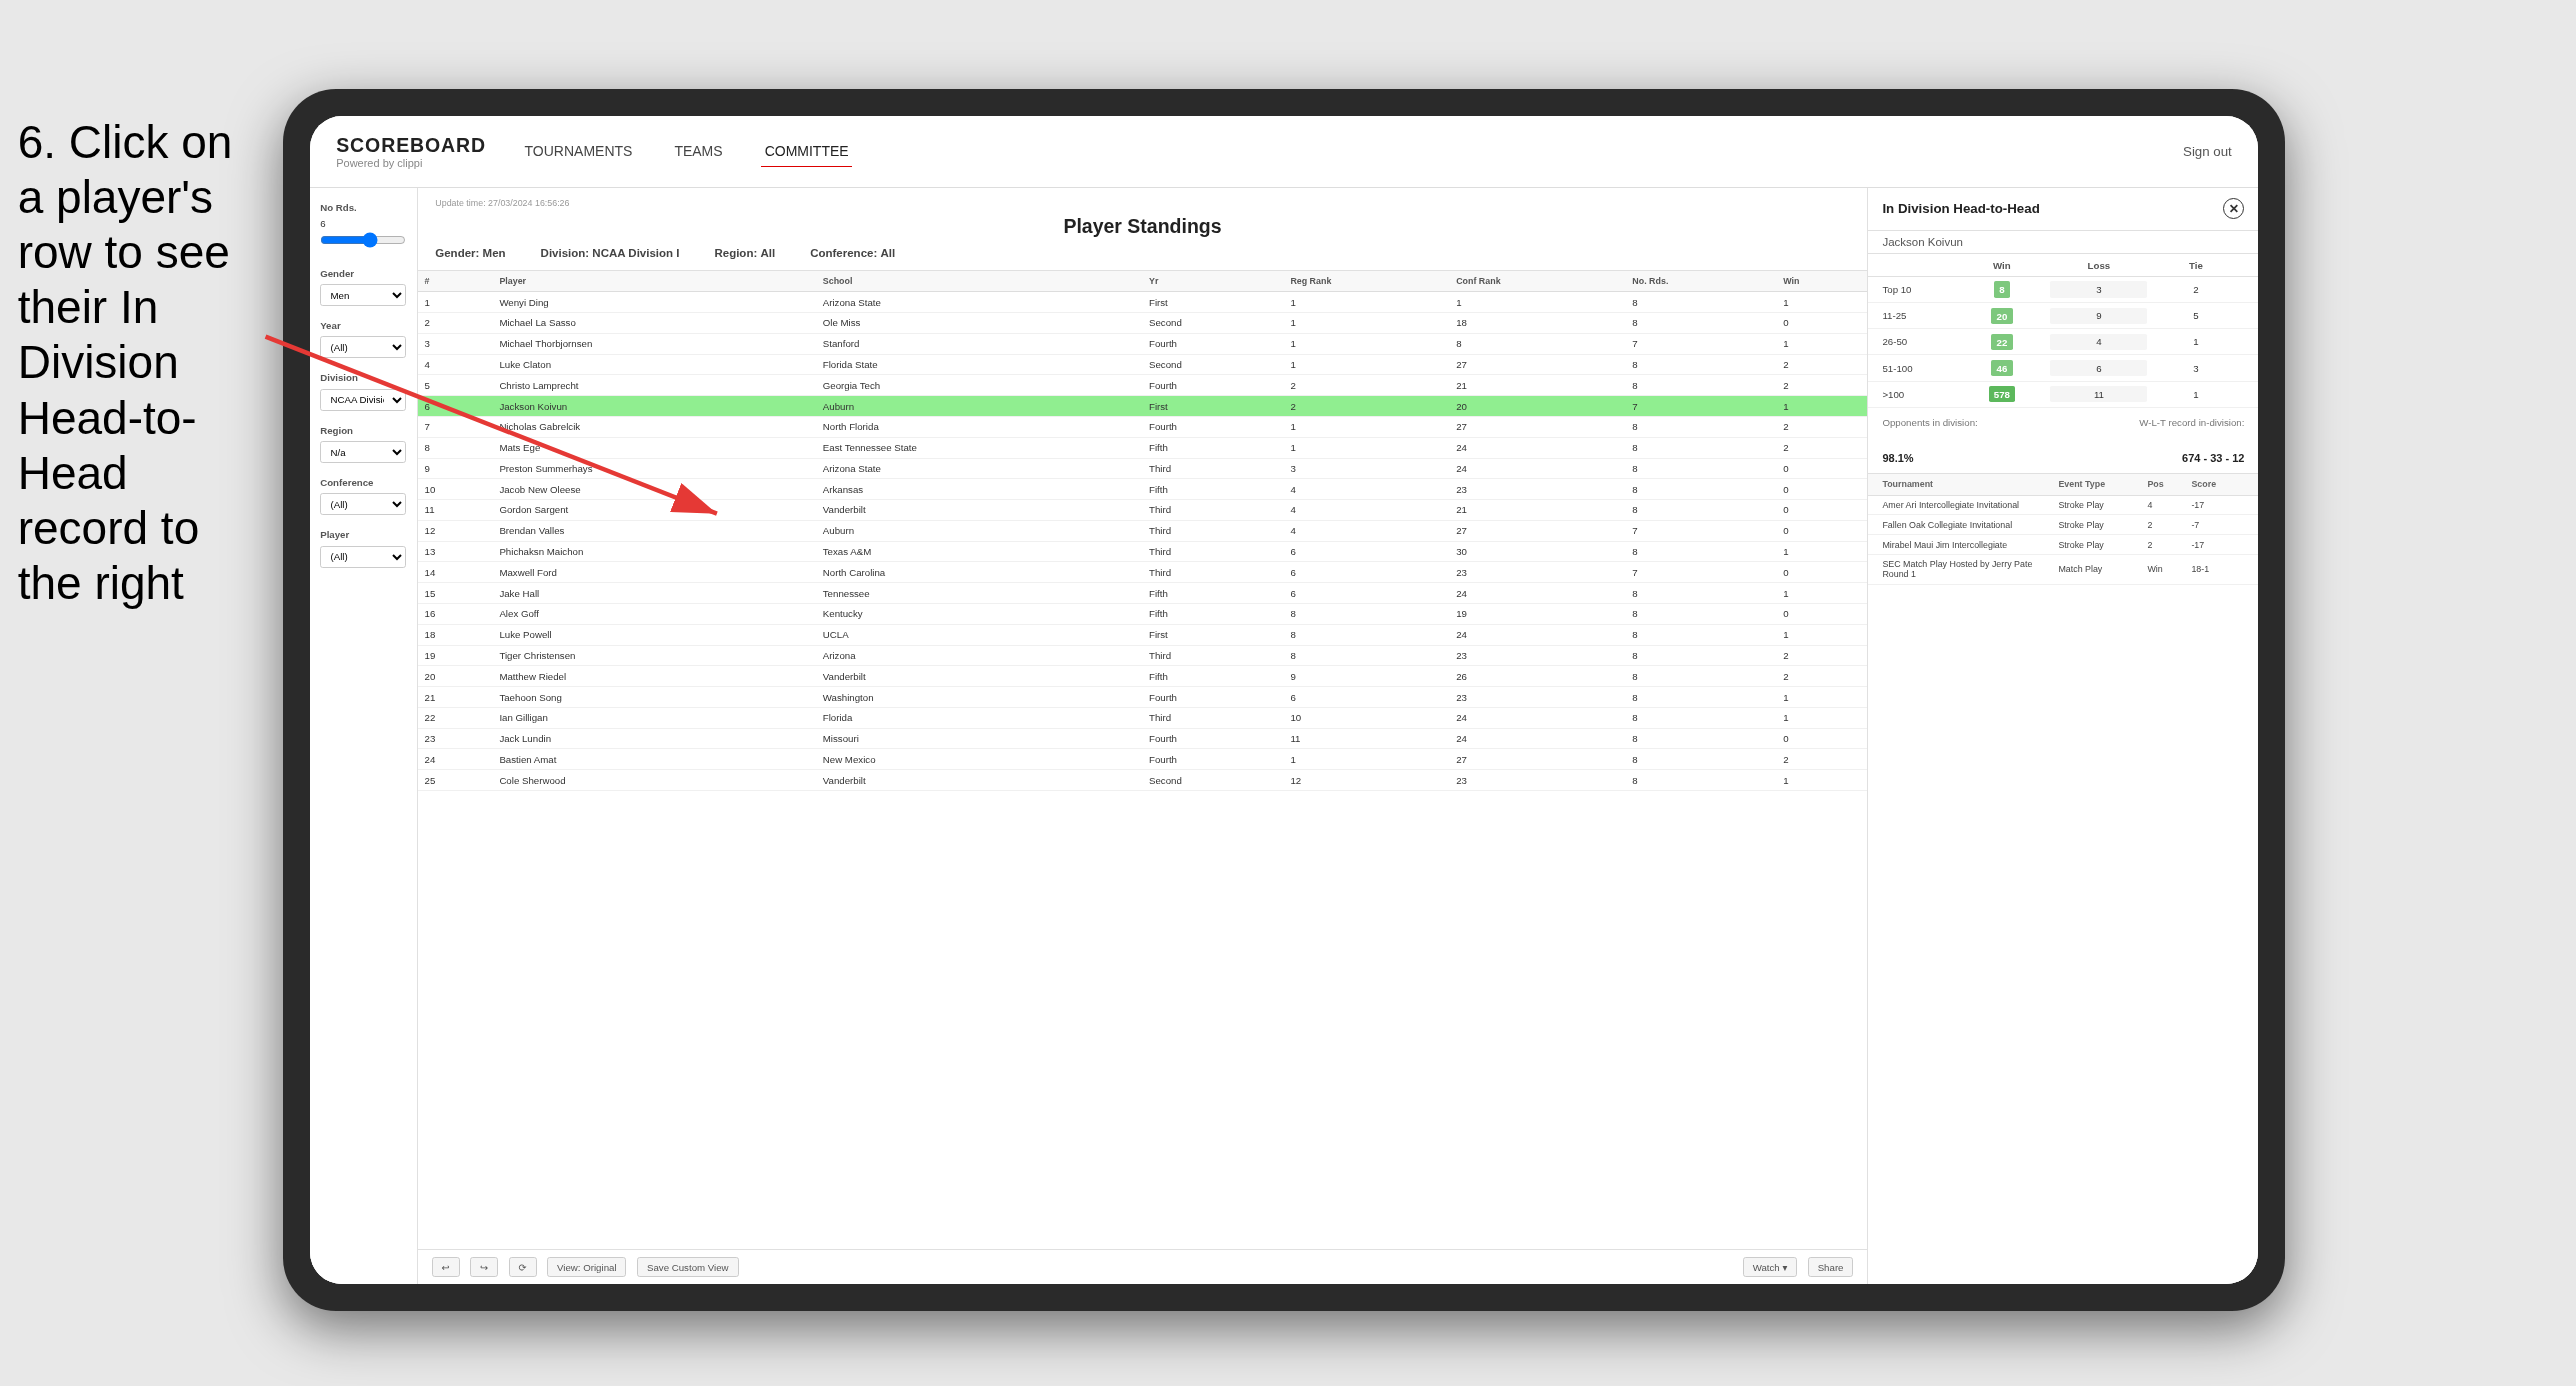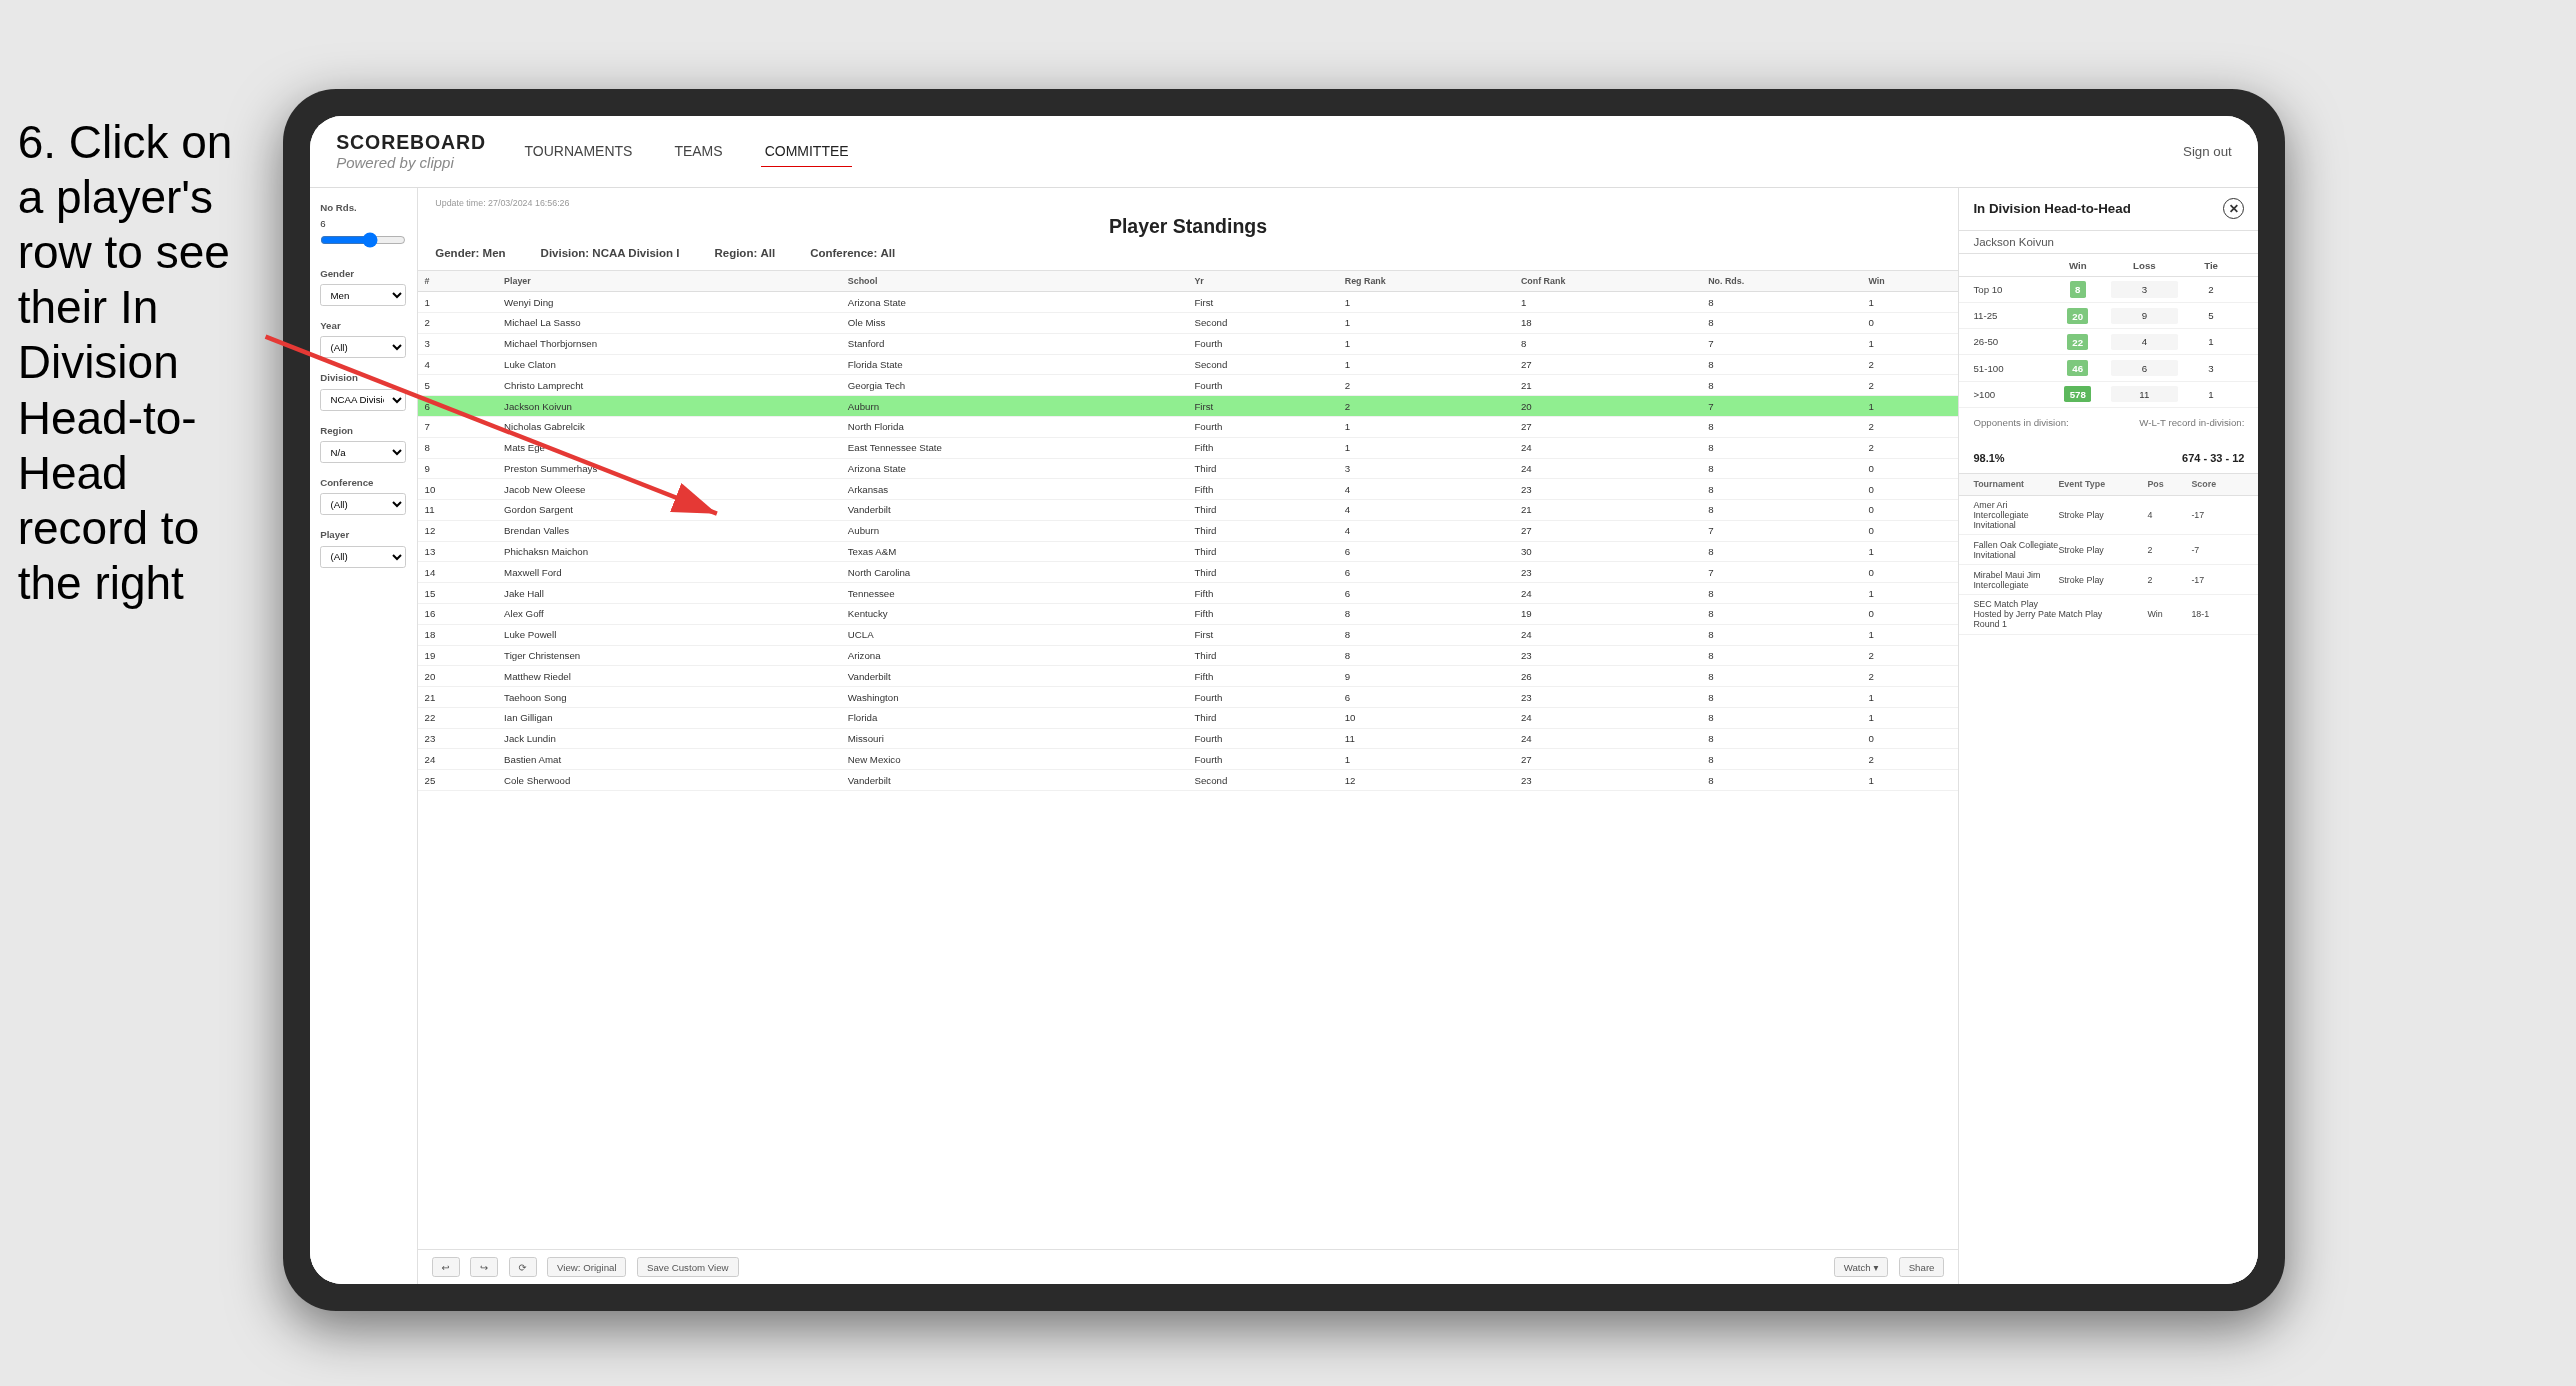--- a/index.html
+++ b/index.html
@@ -66,23 +66,22 @@
     }
 
     .logo-text {
       font-size: 19.5px;
       font-weight: 900;
       letter-spacing: 0.9px;
       color: #222;
     }
 
     .logo-sub {
-      font-size: 15px;
+      font-size: 11px;
       color: #888;
-      font-style: italic;
     }
 
     .nav-items {
       display: flex;
       gap: 35px;
       flex: 1;
     }
 
     .nav-item {
       font-size: 14px;
@@ -275,21 +274,21 @@
       border: 0.9px solid #ccc;
       border-radius: 2.7px;
       background: #f5f5f5;
       cursor: pointer;
       font-size: 9.7px;
       color: #555;
     }
 
     
     .right-panel {
-      width: 300px;
+      width: 391px;
       background: #fff;
       border-left: 0.9px solid #e0e0e0;
       display: flex;
       flex-direction: column;
       font-size: 10.6px;
     }
 
     .right-panel-header {
       display: flex;
       justify-content: space-between;

